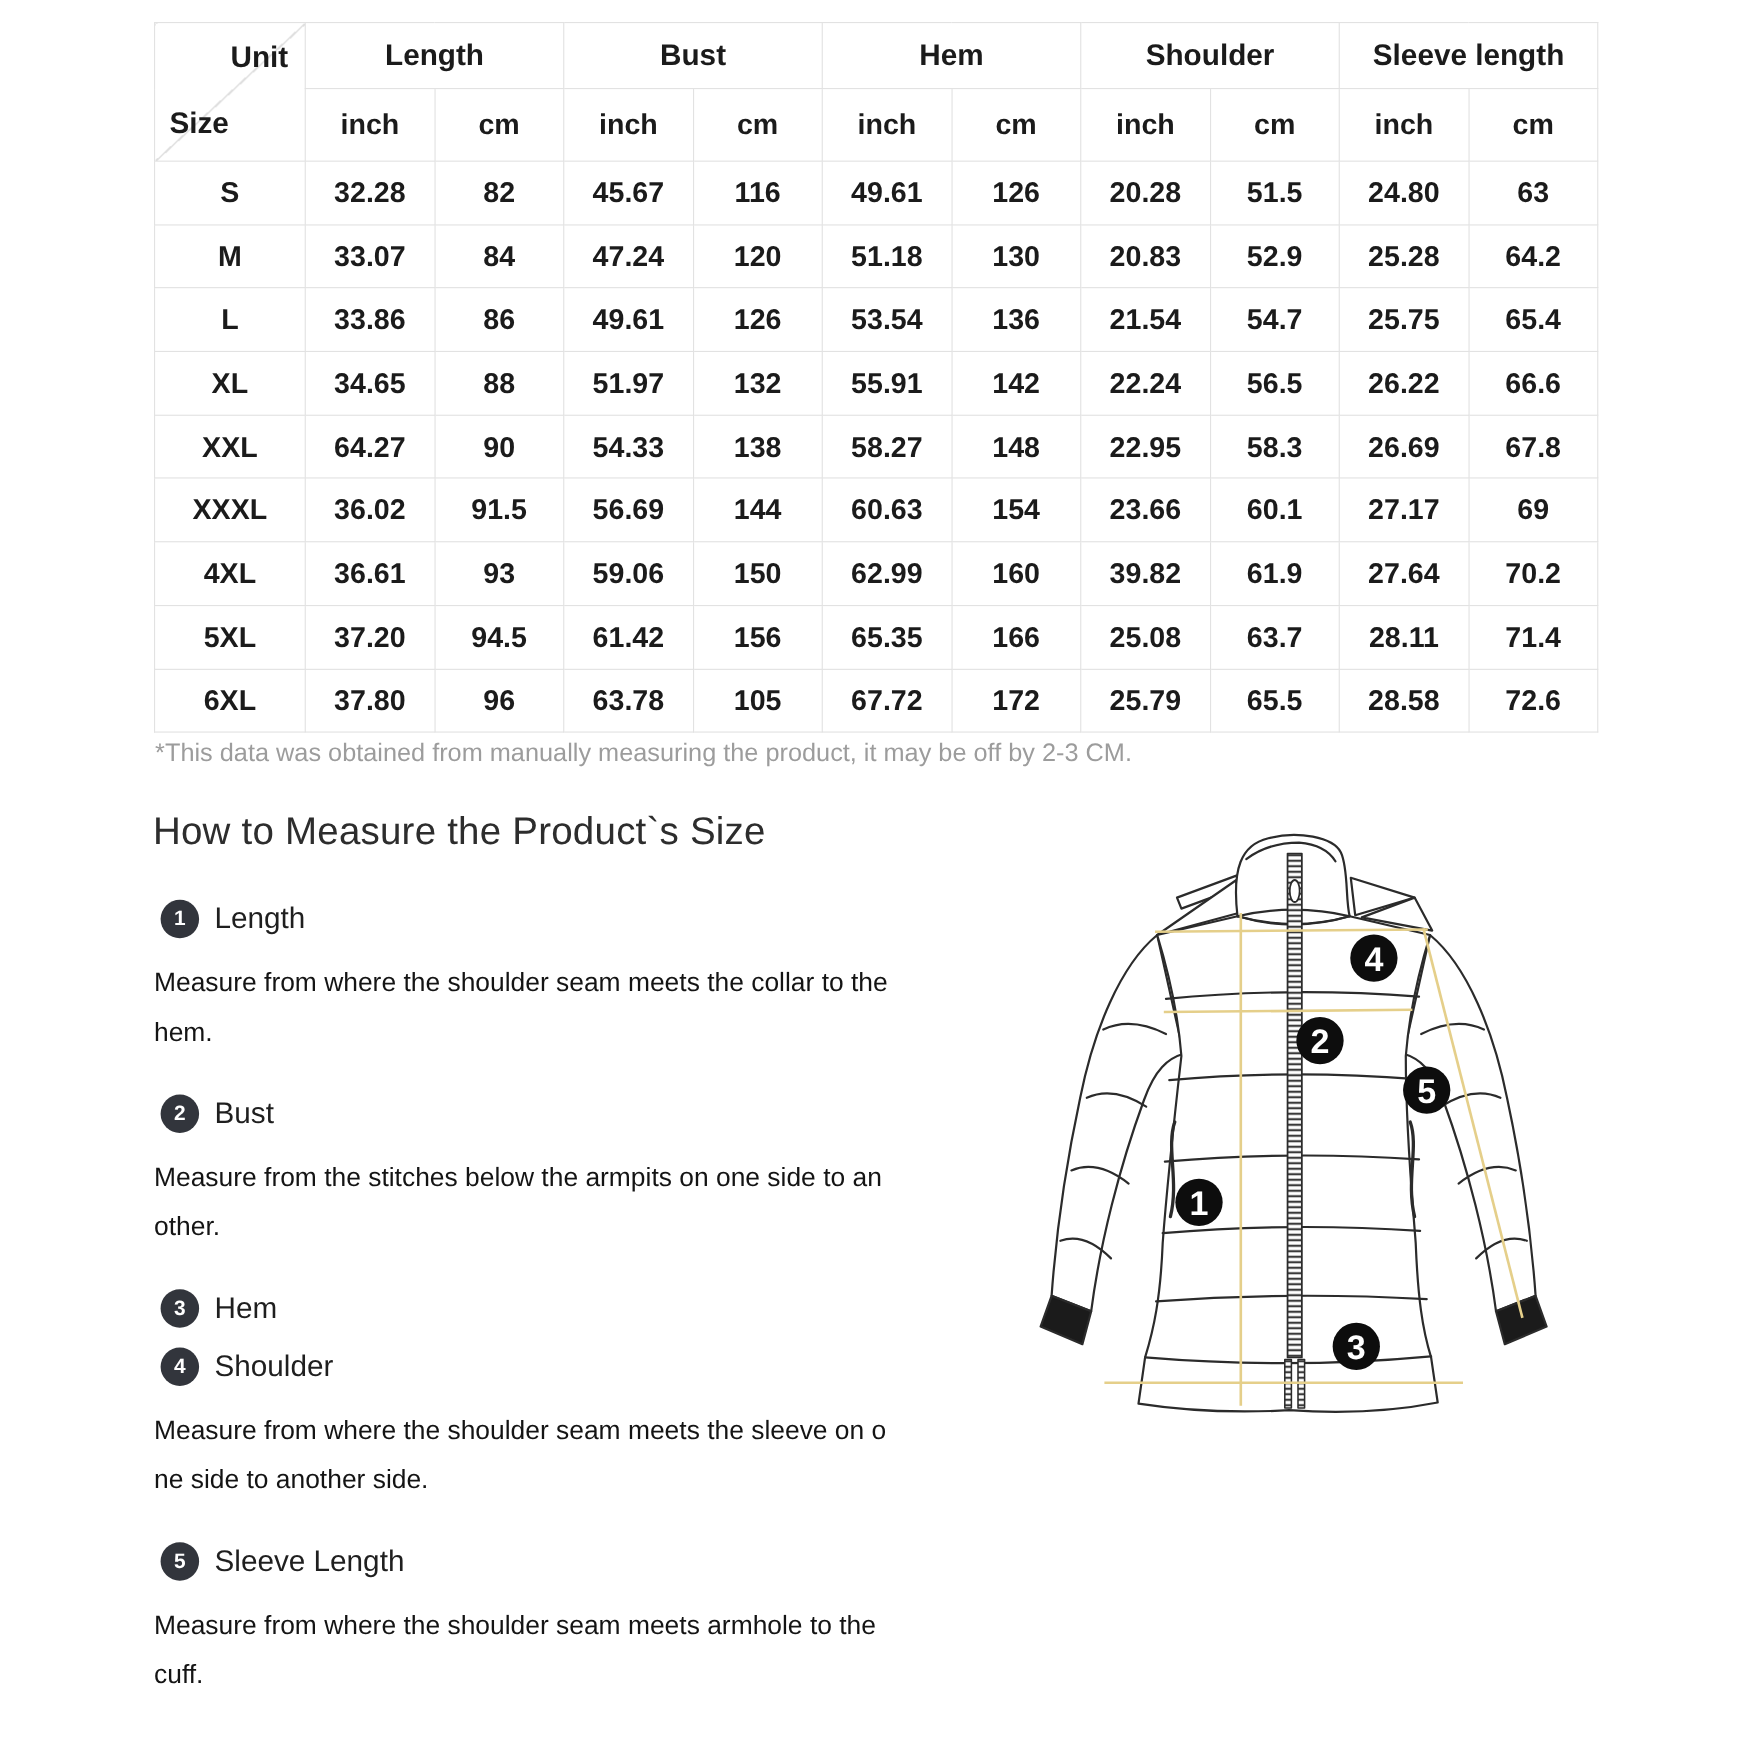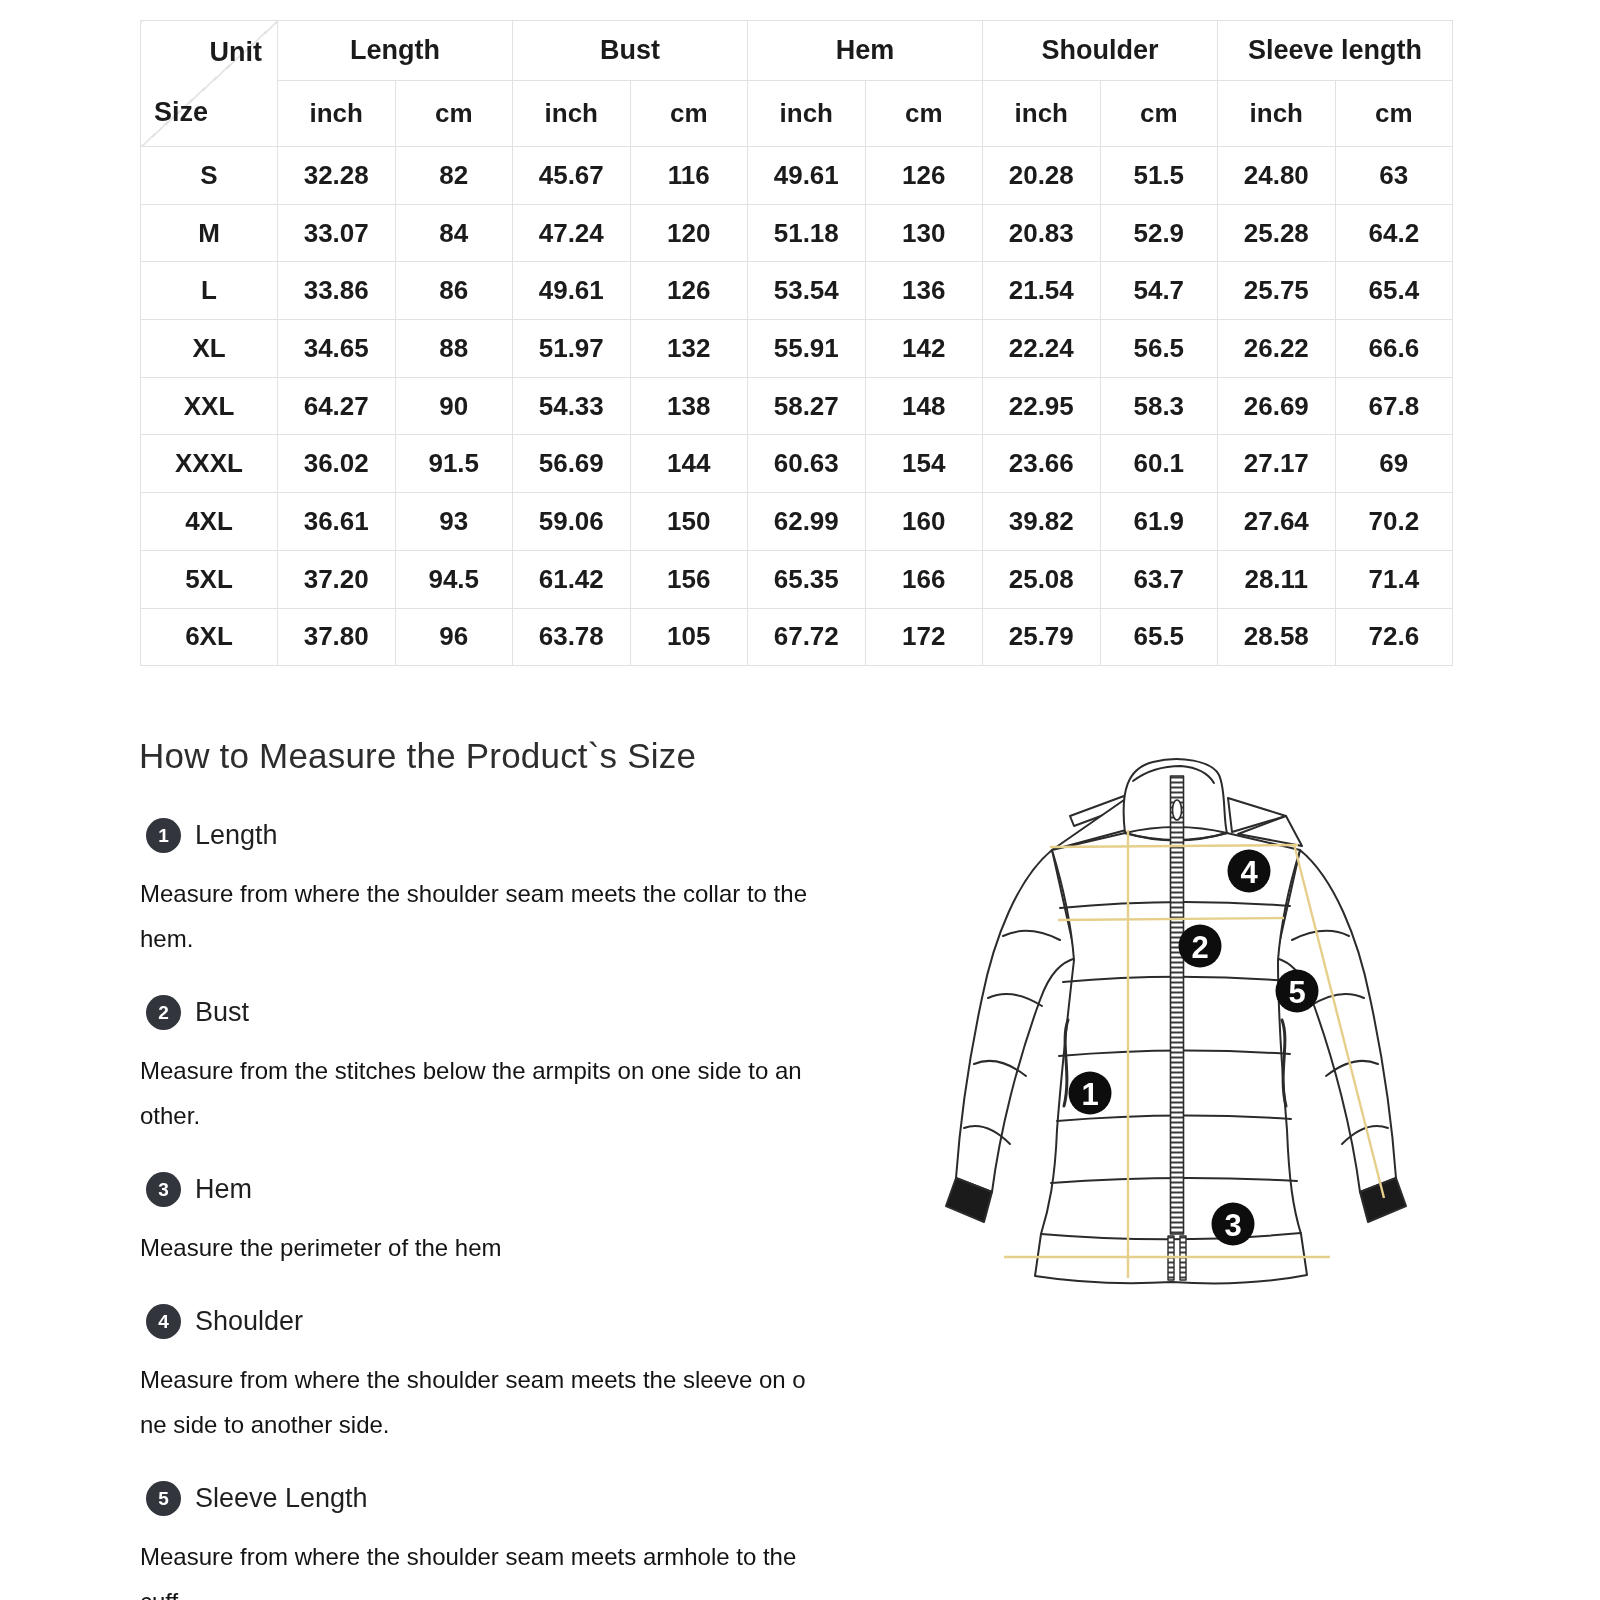--- a/index.html
+++ b/index.html
@@ -201,20 +201,21 @@
         <td>67.72</td>
           <td>172</td>
         <td>25.79</td>
           <td>65.5</td>
         <td>28.58</td>
           <td>72.6</td>
       </tr>
     </tbody>
   </table>
 
+  <p class="footnote">*This data was obtained from manually measuring the product, it may be off by 2-3 CM.</p>
 
   <h2 class="howto-title">How to Measure the Product`s Size</h2>
 
   <div class="measure-list">
     <div class="m-item">
       <div class="m-head">
         <span class="badge">1</span>
         <span class="m-label">Length</span>
       </div>
       <p class="m-desc">Measure from where the shoulder seam meets the collar to the
@@ -226,21 +227,20 @@
         <span class="m-label">Bust</span>
       </div>
       <p class="m-desc">Measure from the stitches below the armpits on one side to an
 other.</p>
     </div>
     <div class="m-item">
       <div class="m-head">
         <span class="badge">3</span>
         <span class="m-label">Hem</span>
       </div>
-      <p class="m-desc">Measure the perimeter of the hem</p>
     </div>
     <div class="m-item">
       <div class="m-head">
         <span class="badge">4</span>
         <span class="m-label">Shoulder</span>
       </div>
       <p class="m-desc">Measure from where the shoulder seam meets the sleeve on o
 ne side to another side.</p>
     </div>
     <div class="m-item">

